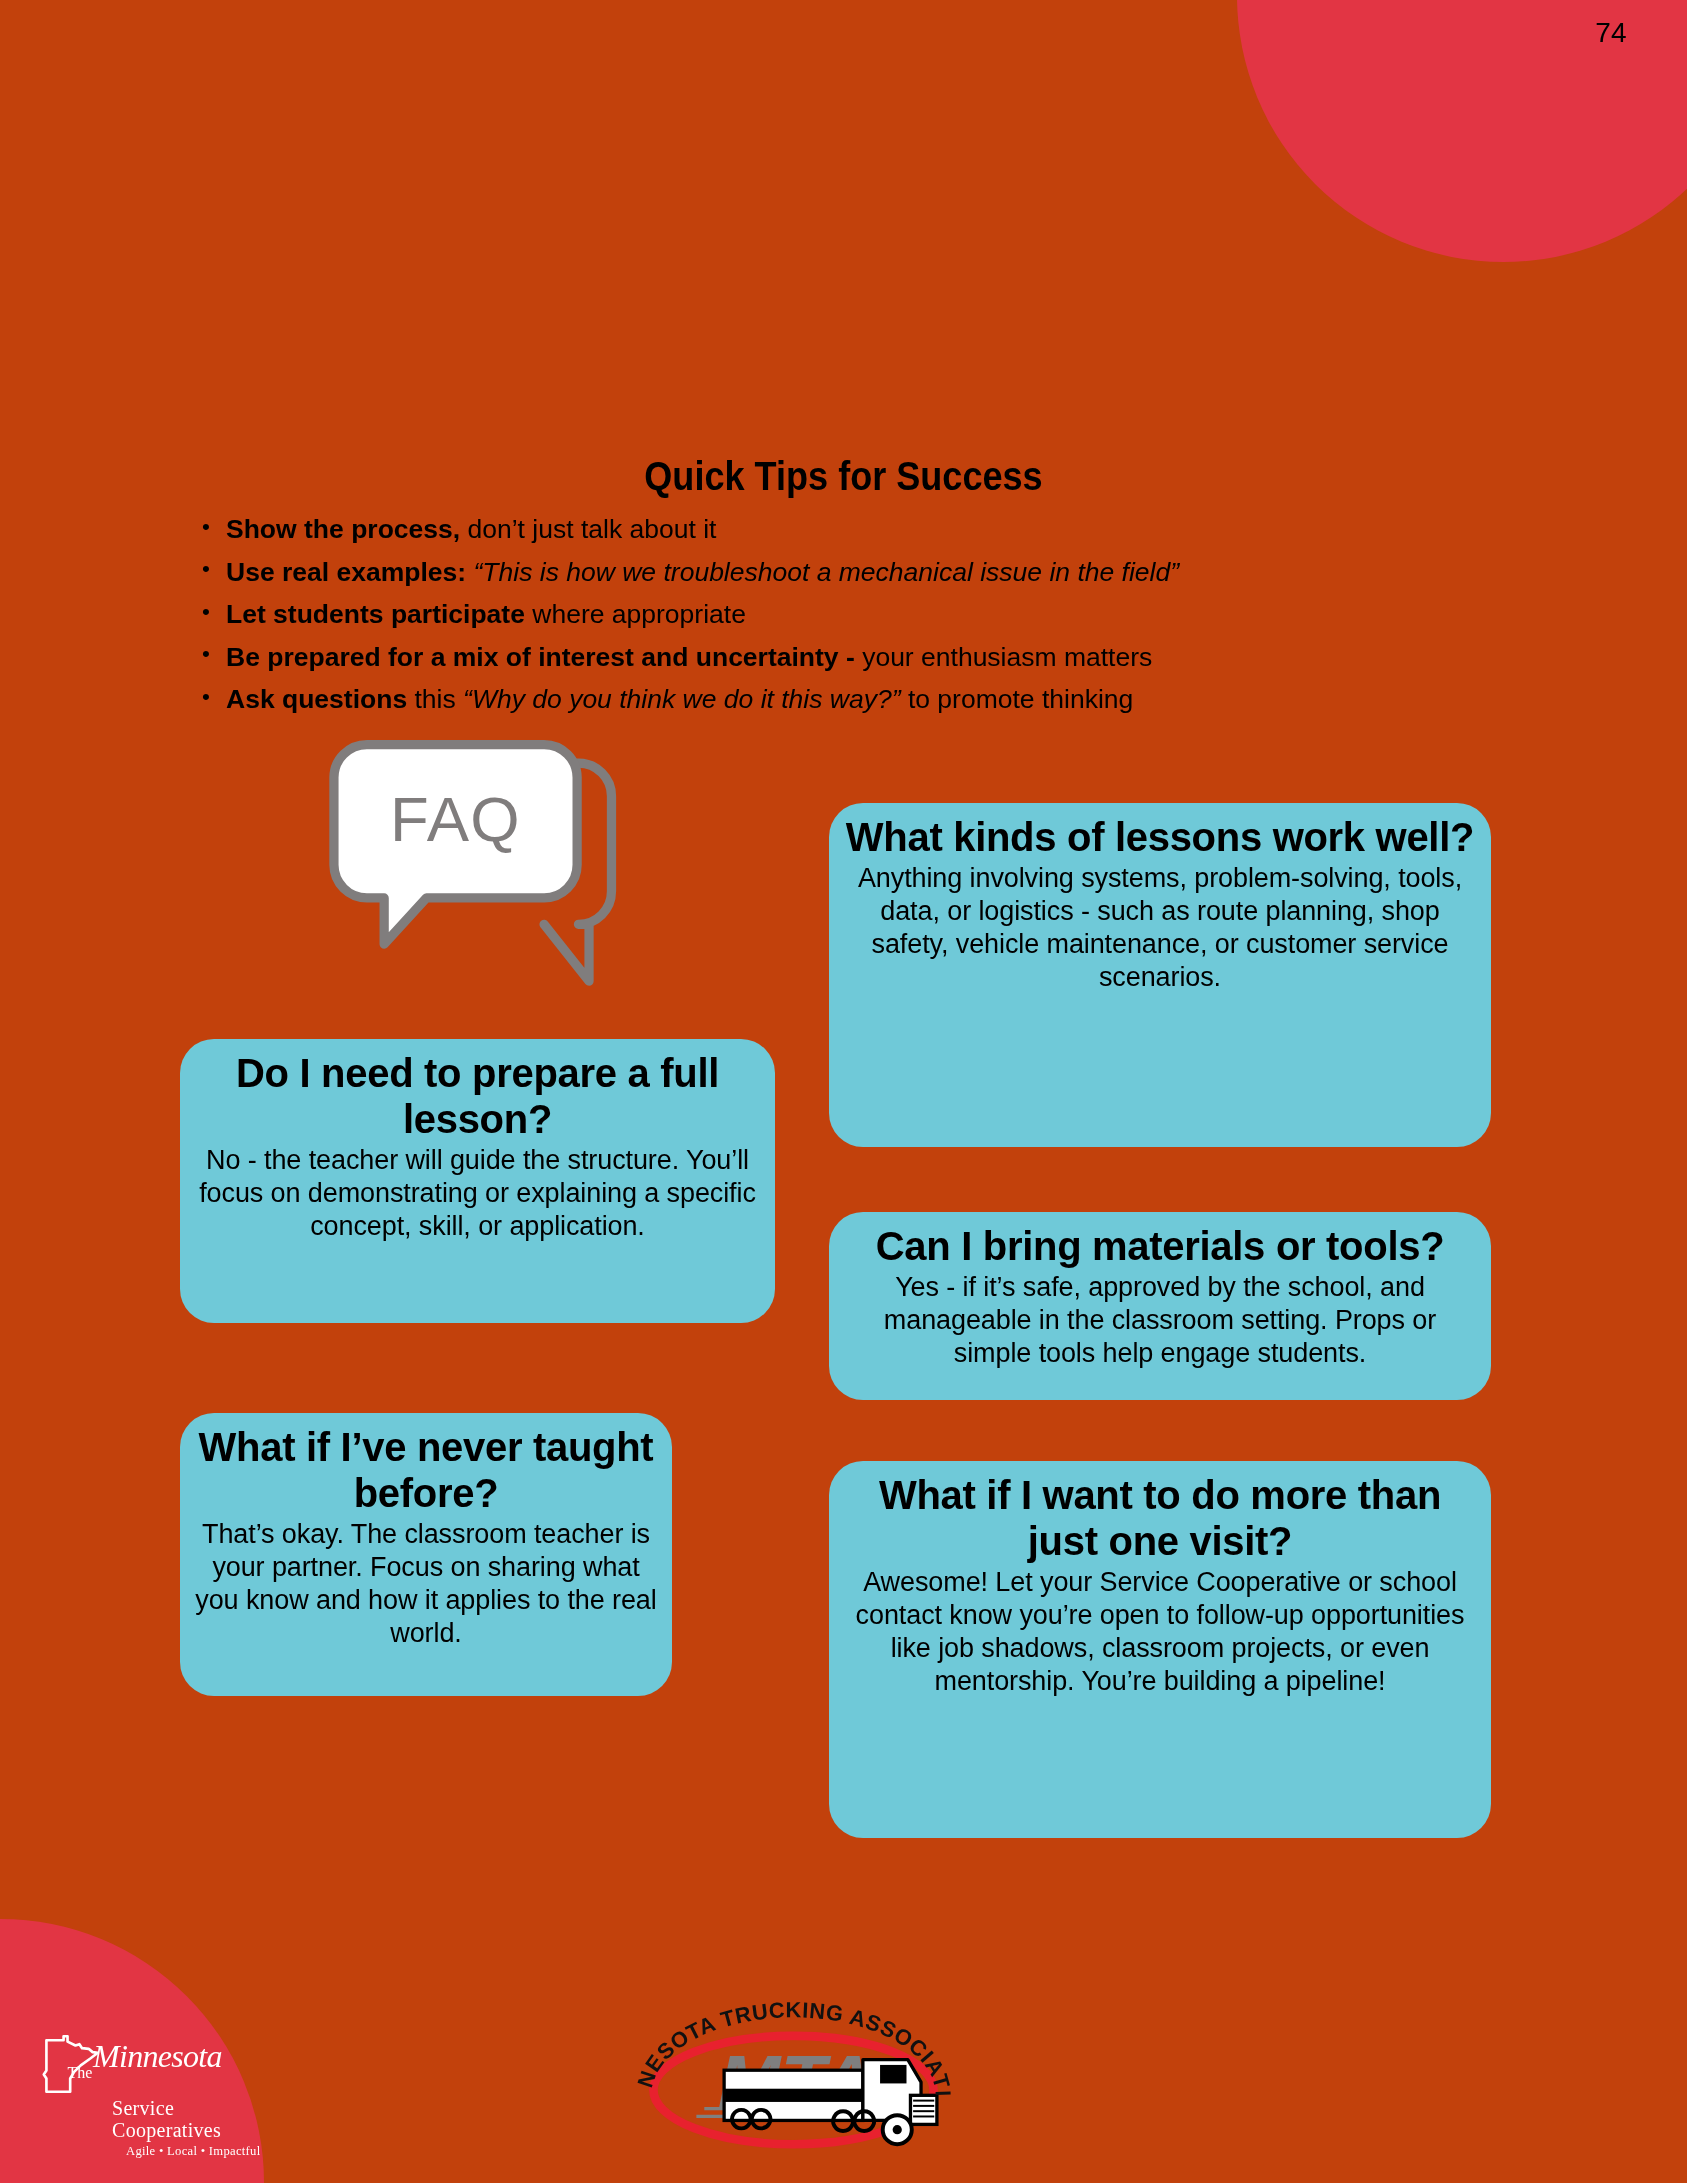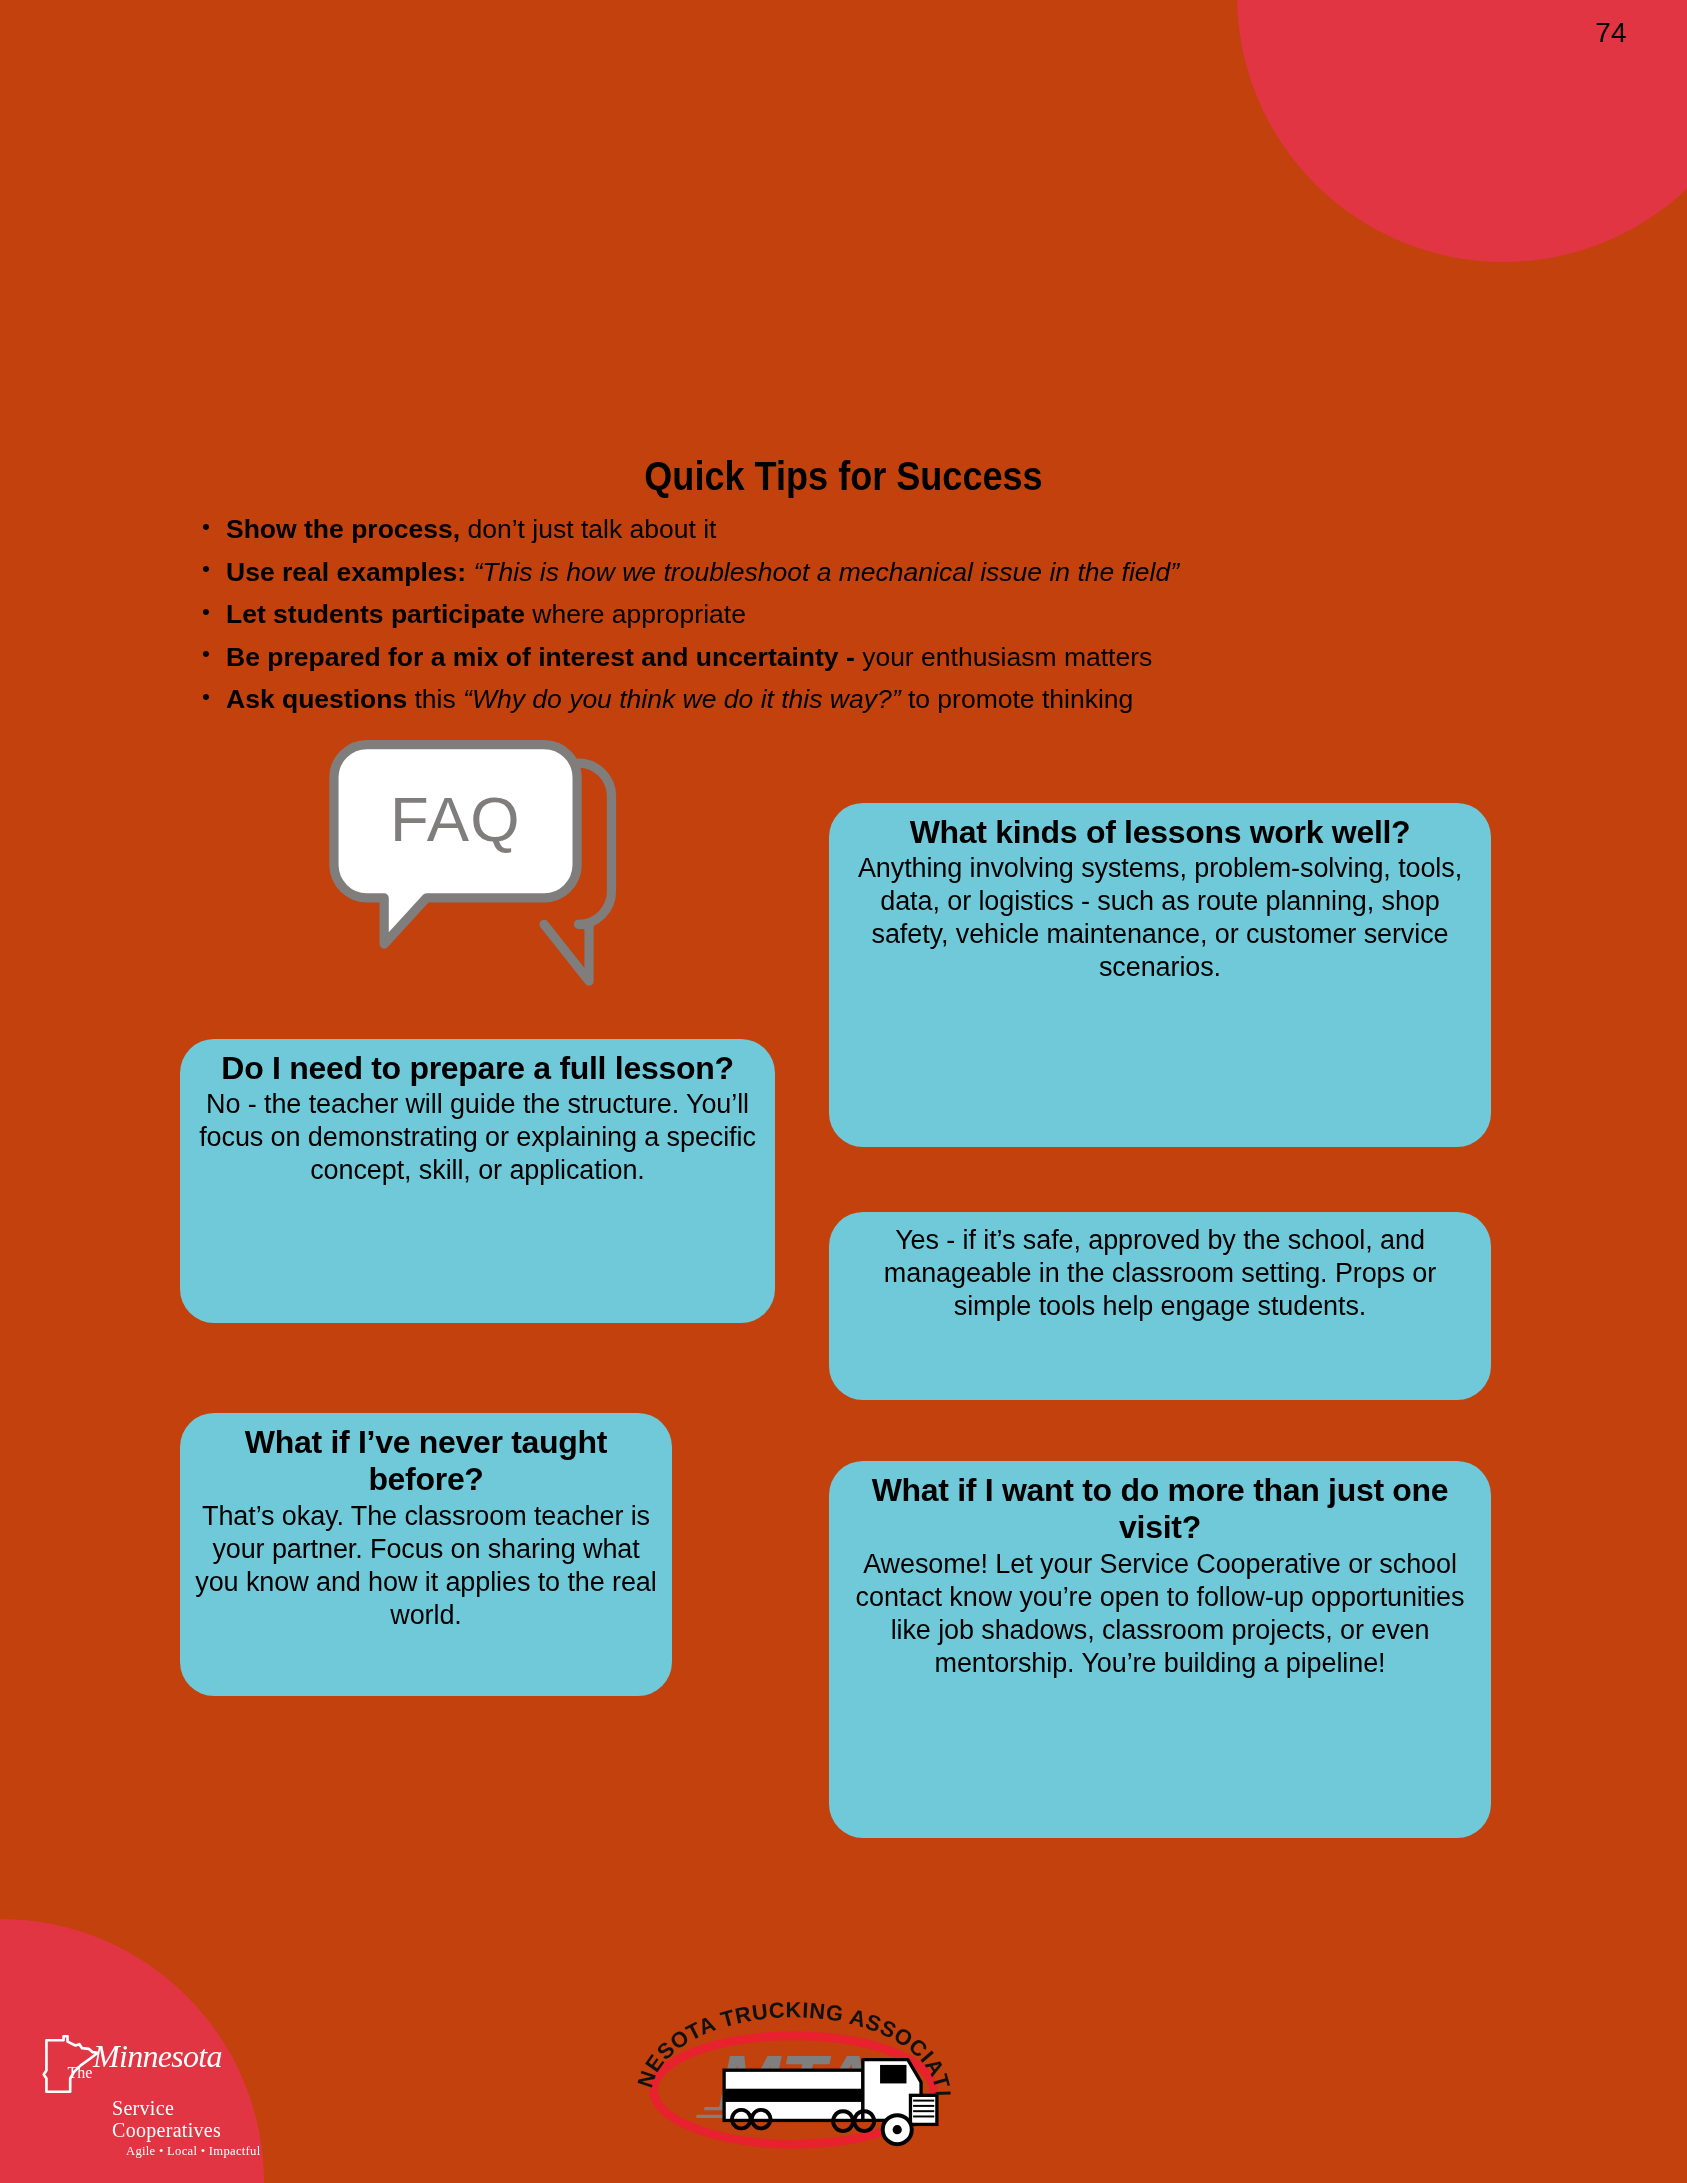--- a/index.html
+++ b/index.html
@@ -145,21 +145,21 @@
     background: #6FC9D8;
     border-radius: 34px;
     color: #000000;
     text-align: center;
     padding: 10.6px 14.6px 12px 14.6px;
   }
 
   .bubble .q {
     font-family: "Liberation Sans", sans-serif;
     font-weight: bold;
-    font-size: 32px;
+    font-size: 40px;
     line-height: 1.17;
     letter-spacing: -0.3px;
   }
 
   .bubble .a {
     font-family: "Liberation Sans", sans-serif;
     font-weight: normal;
     font-size: 27px;
     line-height: 1.22;
     margin-top: 1.3px;
@@ -289,20 +289,21 @@
     <div class="q">What kinds of lessons work well?</div>
     <div class="a">Anything involving systems, problem-solving, tools, data, or logistics - such as route planning, shop safety, vehicle maintenance, or customer service scenarios.</div>
   </div>
 
   <div class="bubble" id="bubble-prepare">
     <div class="q">Do I need to prepare a full lesson?</div>
     <div class="a">No - the teacher will guide the structure. You’ll focus on demonstrating or explaining a specific concept, skill, or application.</div>
   </div>
 
   <div class="bubble" id="bubble-materials">
+    <div class="q">Can I bring materials or tools?</div>
     <div class="a">Yes - if it’s safe, approved by the school, and manageable in the classroom setting. Props or simple tools help engage students.</div>
   </div>
 
   <div class="bubble" id="bubble-taught">
     <div class="q">What if I’ve never taught before?</div>
     <div class="a">That’s okay. The classroom teacher is your partner. Focus on sharing what you know and how it applies to the real world.</div>
   </div>
 
   <div class="bubble" id="bubble-morevisit">
     <div class="q">What if I want to do more than just one visit?</div>

